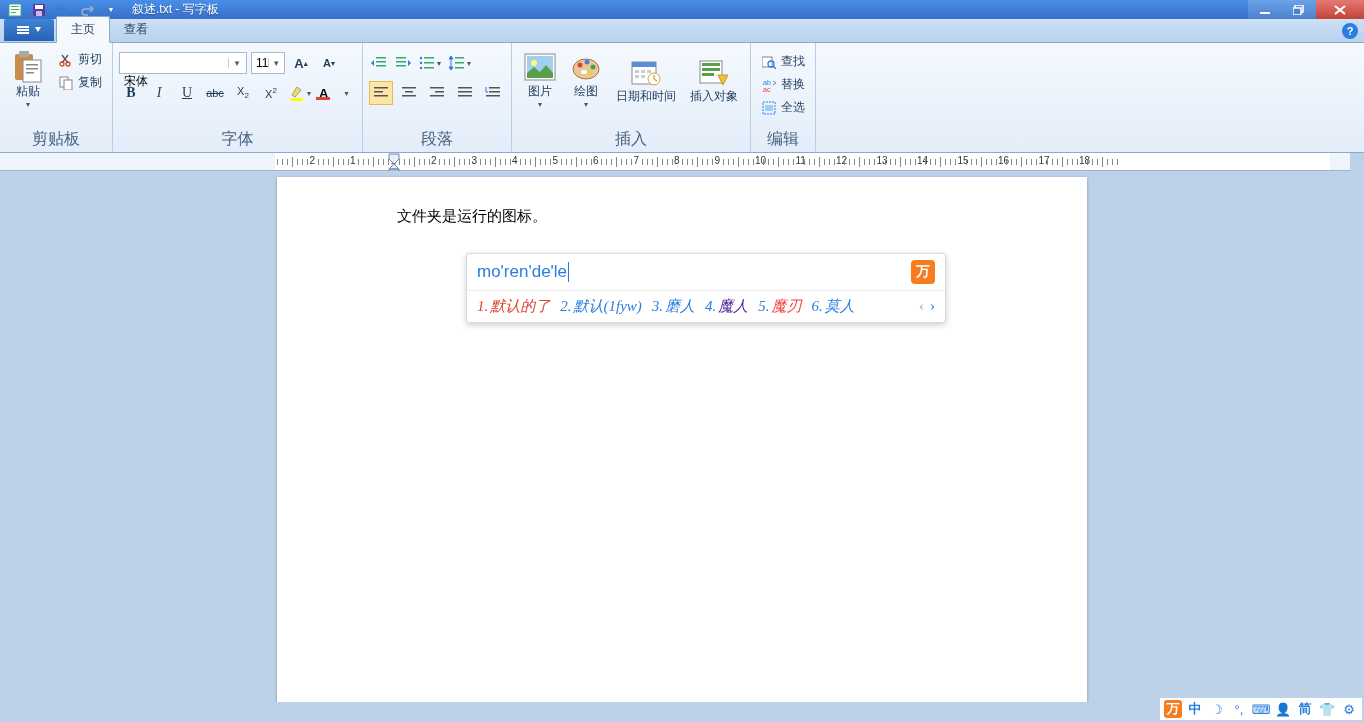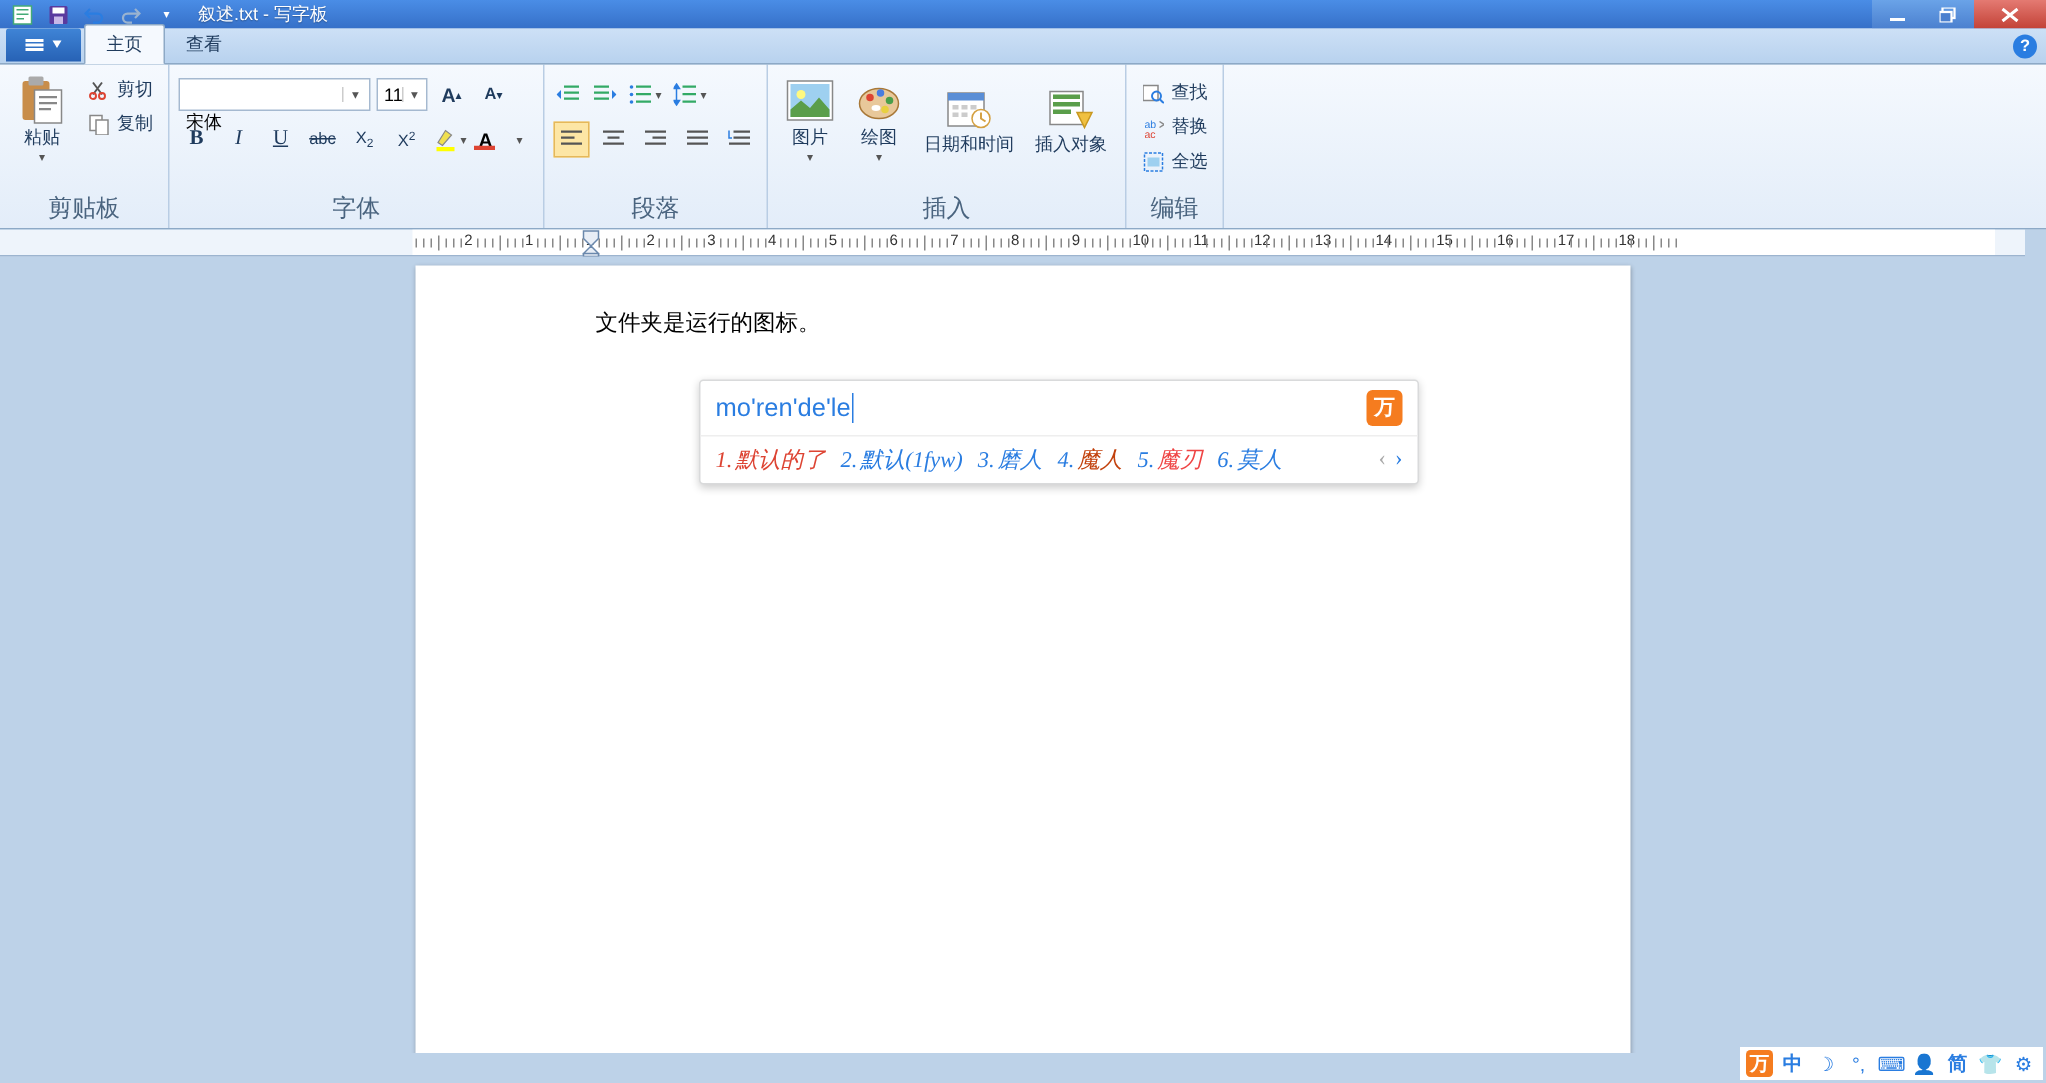--- a/index.html
+++ b/index.html
@@ -785,21 +785,21 @@
 
 <div class="ime">
   <div class="ime-input">
     <span style="border-right:1px solid #2a7de1;padding-right:1px;">mo'ren'de'le</span>
     <div class="ime-logo">万</div>
   </div>
   <div class="ime-candidates" id="ime-cands">
     <span class="cand sel"><span class="n">1.</span><span>默认的了</span></span>
       <span class="cand"><span class="n" style="color: rgb(42, 125, 225);">2.</span><span style="color: rgb(42, 125, 225);">默认(1fyw)</span></span>
       <span class="cand"><span class="n" style="color: rgb(42, 125, 225);">3.</span><span style="color: rgb(42, 125, 225);">磨人</span></span>
-      <span class="cand"><span class="n" style="color: rgb(42, 125, 225);">4.</span><span style="color: #c2410c; margin-top: 13px;">魔人</span></span>
+      <span class="cand"><span class="n" style="color: rgb(42, 125, 225);">4.</span><span style="color: #4c1d95; margin-top: 13px;">魔人</span></span>
       <span class="cand"><span class="n" style="color: rgb(42, 125, 225);">5.</span><span style="color: #ef4444;">魔刃</span></span>
       <span class="cand"><span class="n" style="color: rgb(42, 125, 225);">6.</span><span style="color: rgb(42, 125, 225);">莫人</span></span>
       <div class="ime-nav">
       <span>‹</span>
       <span style="color:#2a7de1;">›</span>
     </div>
   </div>
 </div>
 
 <div class="taskbar-ime">

